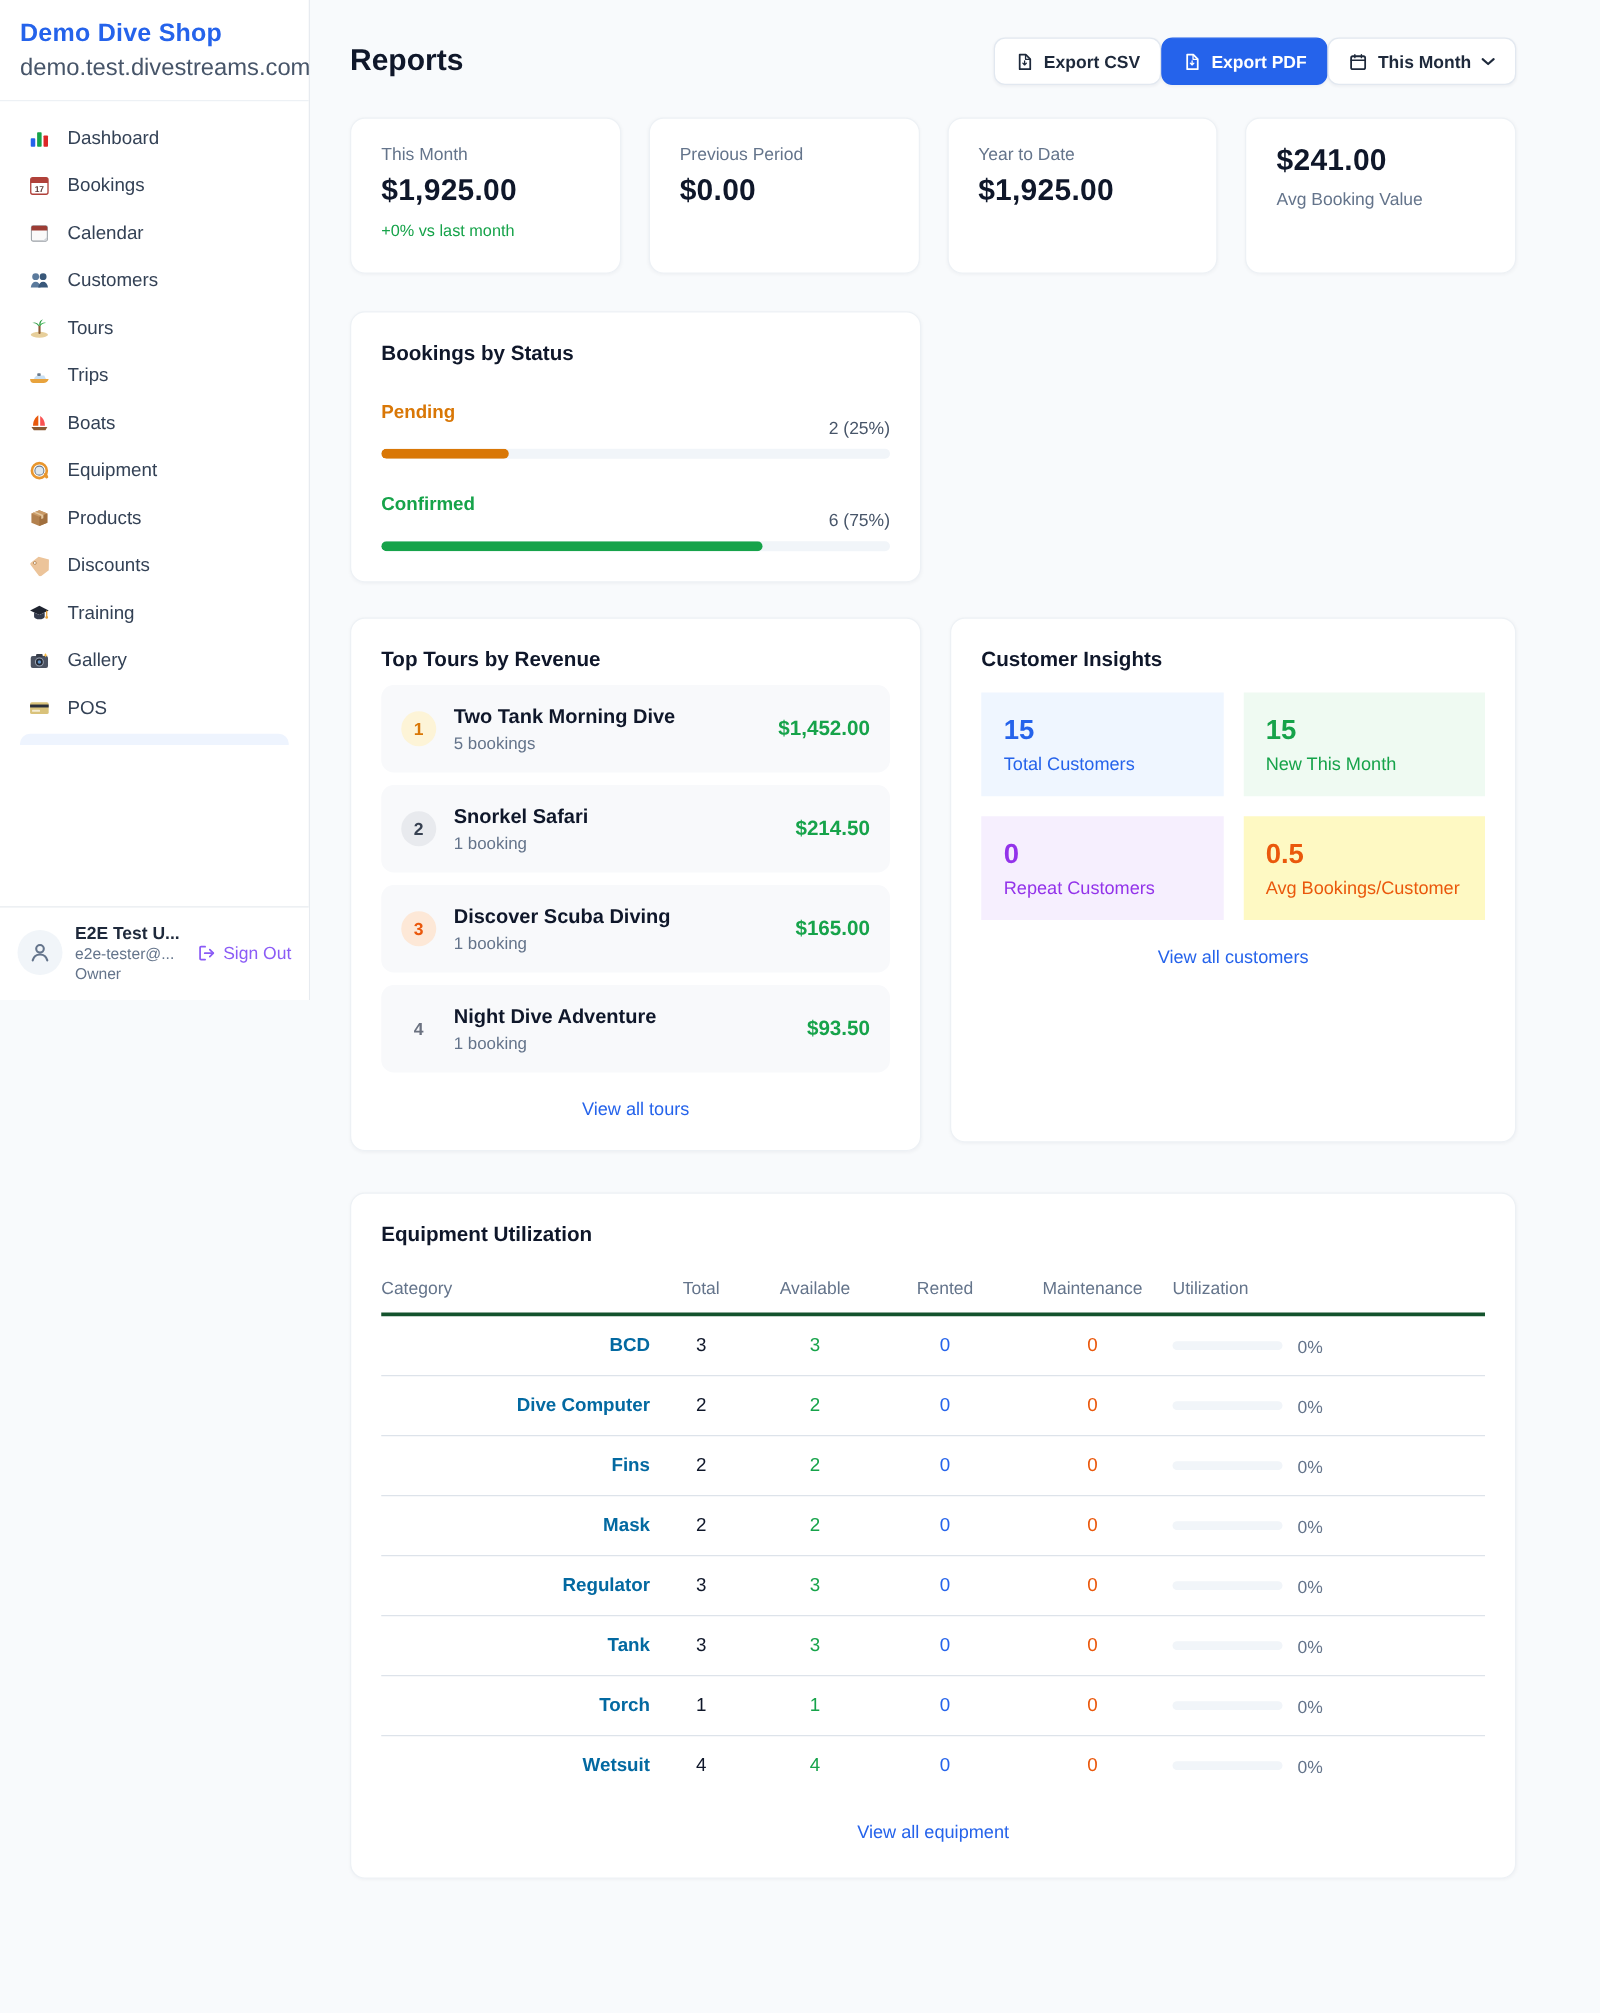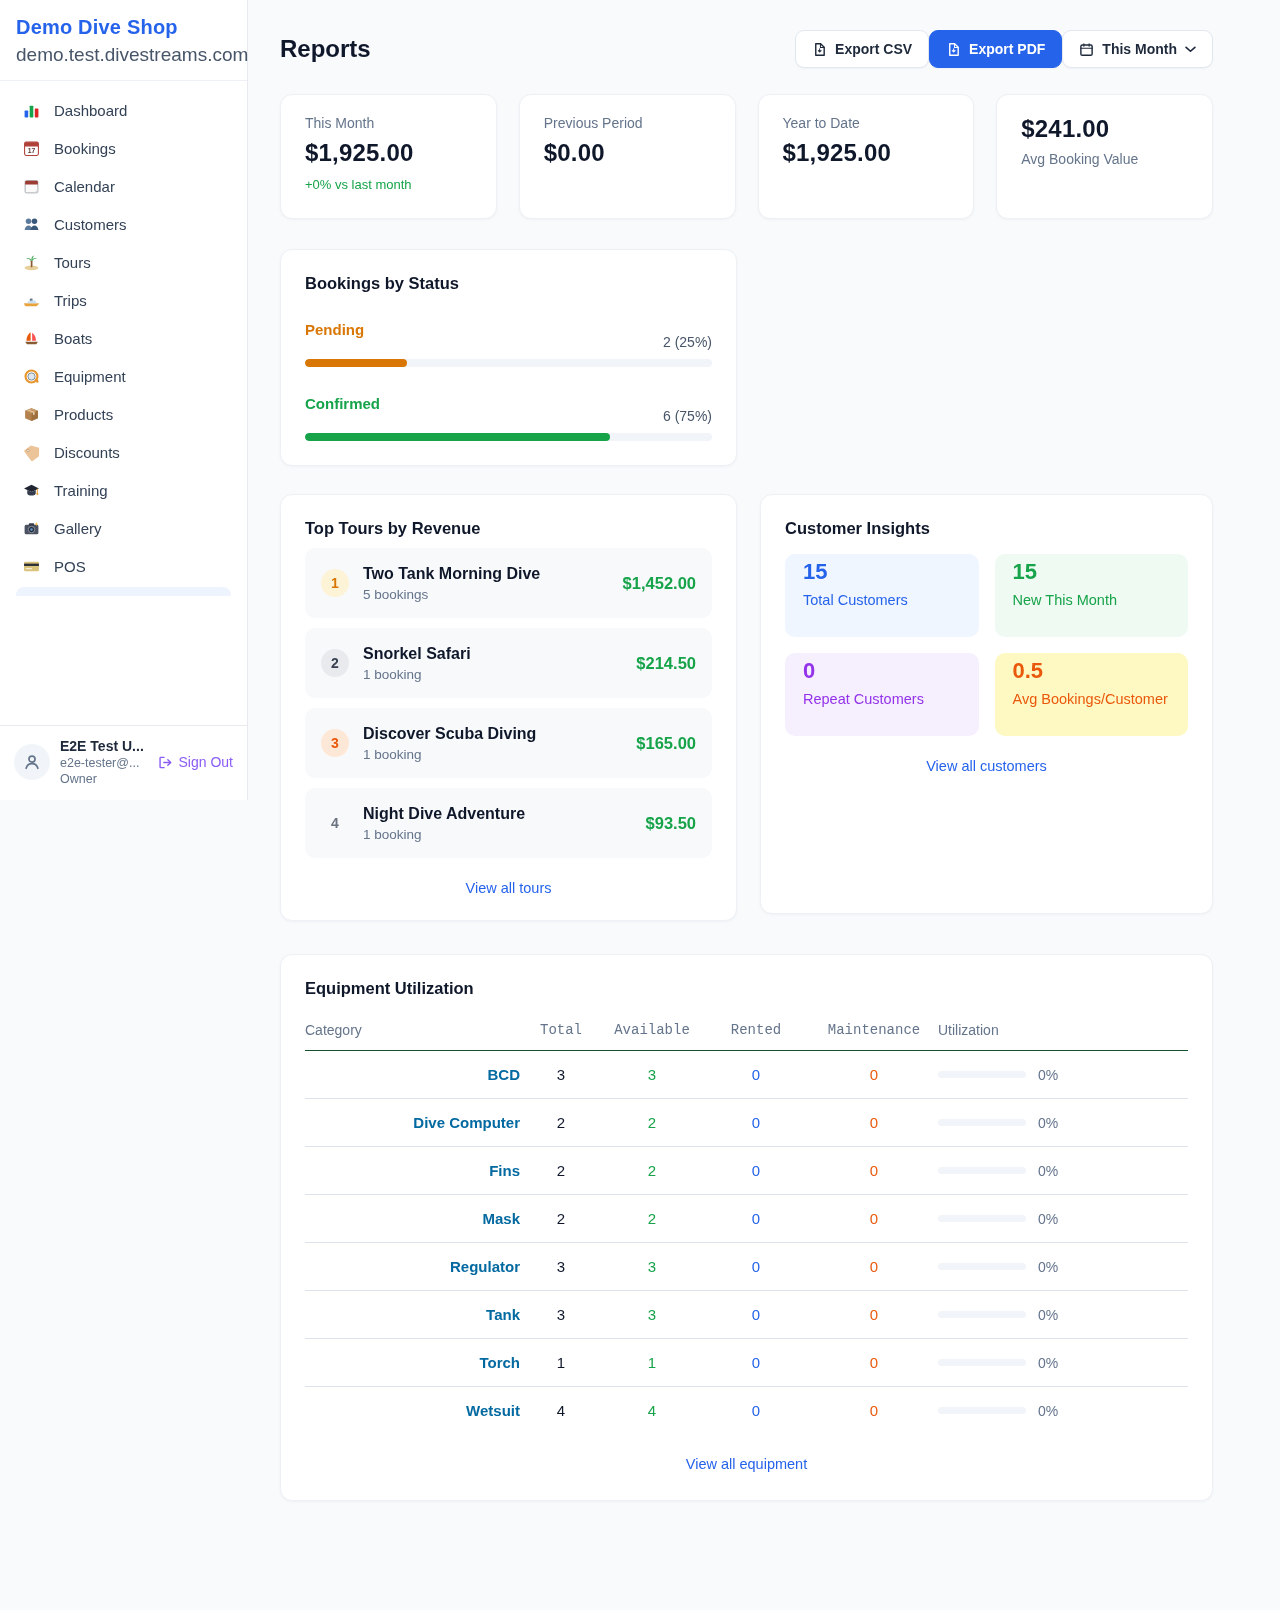--- a/index.html
+++ b/index.html
@@ -86,34 +86,34 @@
   .rank.r2 { background:#e8eaee; color:#374151; }
   .rank.r3 { background:#fde8d7; color:#ea580c; }
   .rank.r4 { background:transparent; color:#6b7280; }
   .tour-info { min-width:0; }
   .tour-name { font-size:16px; font-weight:bold; color:#0f172a; }
   .tour-sub { font-size:13.5px; color:#64748b; margin-top:4px; }
   .tour-rev { margin-left:auto; font-size:16.5px; font-weight:bold; color:#16a34a; white-space:nowrap; }
   .view-link { display:block; text-align:center; color:#2563eb; font-size:14.5px; margin-top:22px; text-decoration:none; cursor:pointer; }
   
   .insight-grid { display:grid; grid-template-columns:1fr 1fr; gap:16px; margin-top:16px; }
-  .insight-box { border-radius:10px; padding:5px 18px; min-height:83px; }
+  .insight-box { border-radius:0; padding:17px 18px; min-height:83px; }
   .insight-value { font-size:22px; font-weight:800; }
   .insight-label { font-size:14.5px; margin-top:7px; }
   .insight-box.b0 { background:#eff6ff; } .insight-box.b0 .insight-value, .insight-box.b0 .insight-label { color:#2563eb; }
   .insight-box.b1 { background:#effaf2; } .insight-box.b1 .insight-value, .insight-box.b1 .insight-label { color:#16a34a; }
   .insight-box.b2 { background:#f6effe; } .insight-box.b2 .insight-value, .insight-box.b2 .insight-label { color:#9333ea; }
   .insight-box.b3 { background:#fef9c3; } .insight-box.b3 .insight-value, .insight-box.b3 .insight-label { color:#ea580c; }
   
   .equip-card { margin-top:33px; margin-bottom:35px; padding-bottom:28px; }
   .tbl { margin-top:10px; }
   .tbl-row, .tbl-head { display:grid; grid-template-columns:1fr 82px 100px 108px 128px 250px; align-items:center; }
-  .tbl-head { padding:14px 0 12px; border-bottom:1px solid #14532d; }
+  .tbl-head { padding:14px 0 12px; border-bottom:3px solid #14532d; }
   .th { font-size:14px; color:#64748b; }
-  .th.num { text-align:center;font-family:Liberation Mono, monospace; }
+  .th.num { text-align:center; }
   .tbl-row { padding:15px 0; border-bottom:1px solid #dde3ea; }
   .tbl-row:last-child { border-bottom:none; }
   .td-cat { font-size:15px; font-weight:600; color:#0369a1;text-align:right; }
   .td-num { font-size:15px; text-align:center; }
   .td-num.total { color:#0f172a; }
   .td-num.avail { color:#16a34a; }
   .td-num.rented { color:#2563eb; }
   .td-num.maint { color:#ea580c; }
   .util-cell { display:flex; align-items:center; gap:12px; }
   .util-track { width:88px; height:7px; border-radius:4px; background:#f1f5f9; overflow:hidden; }

